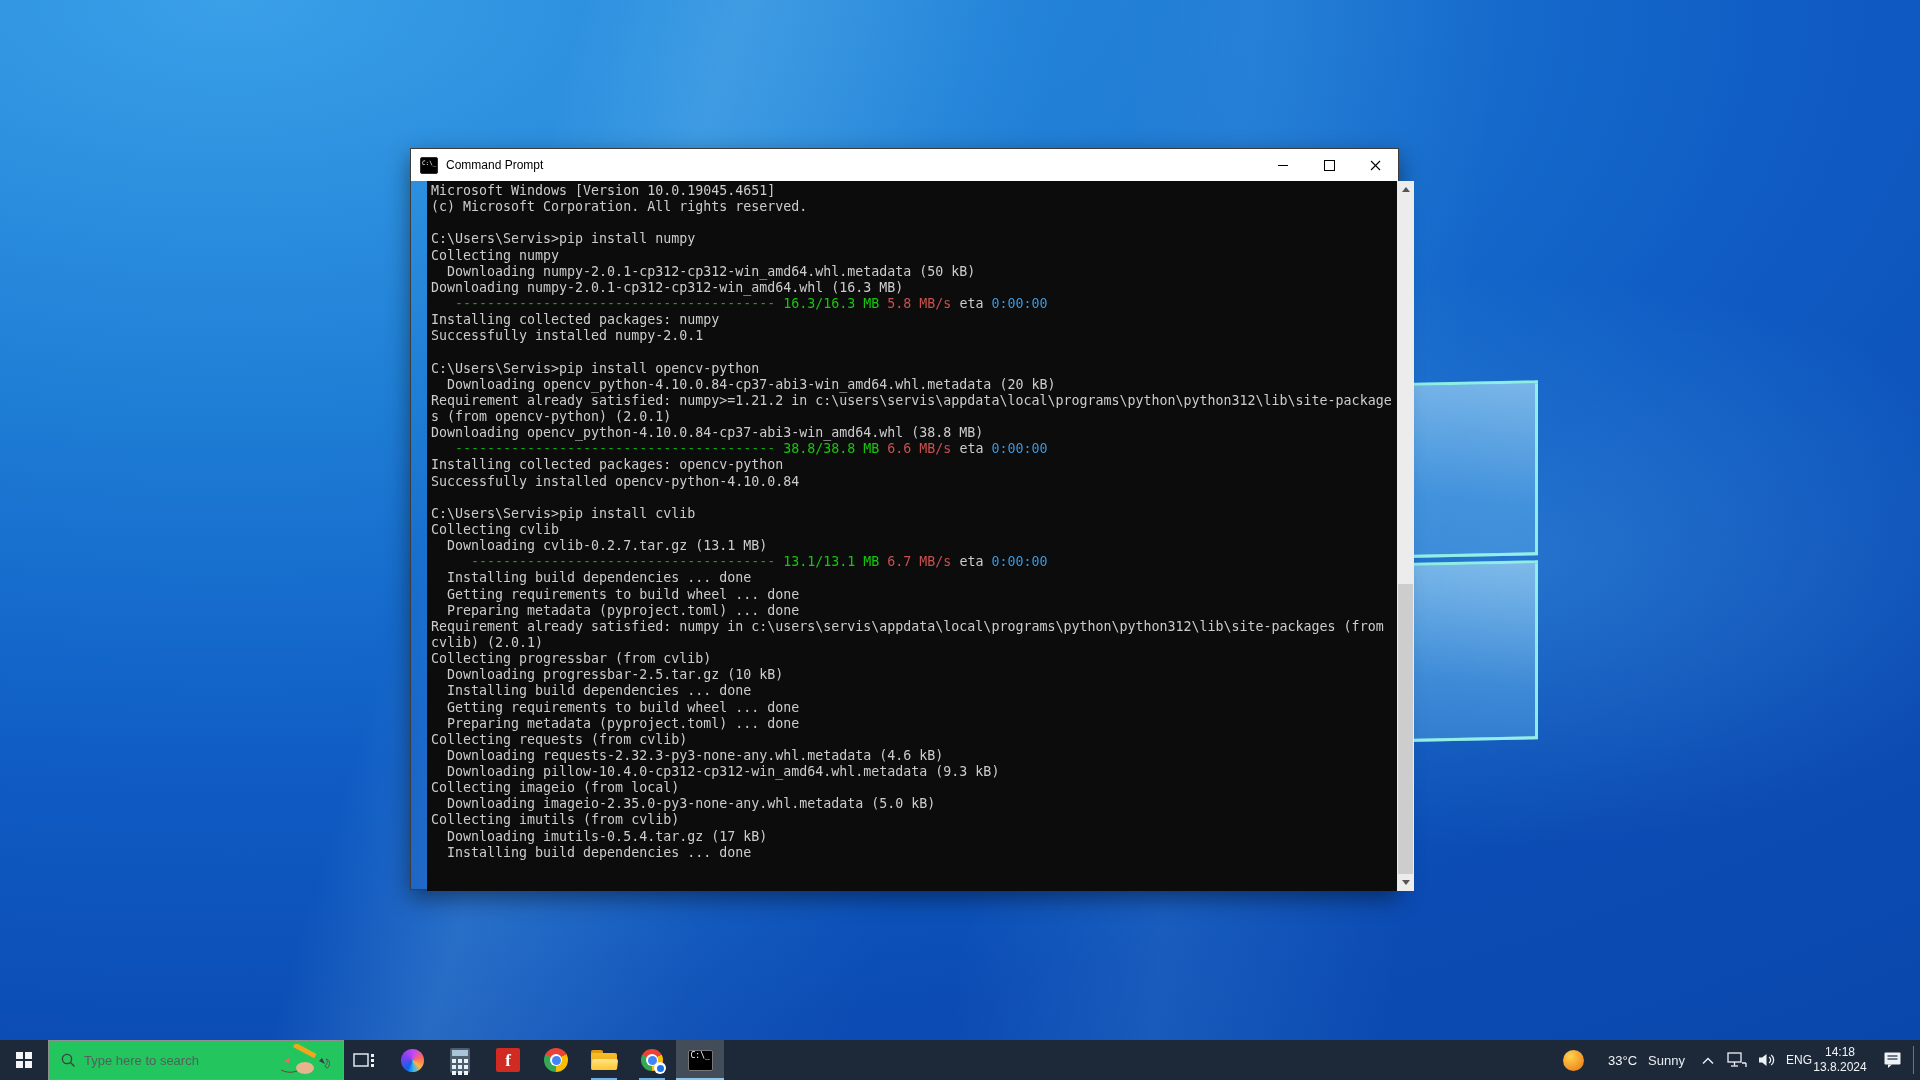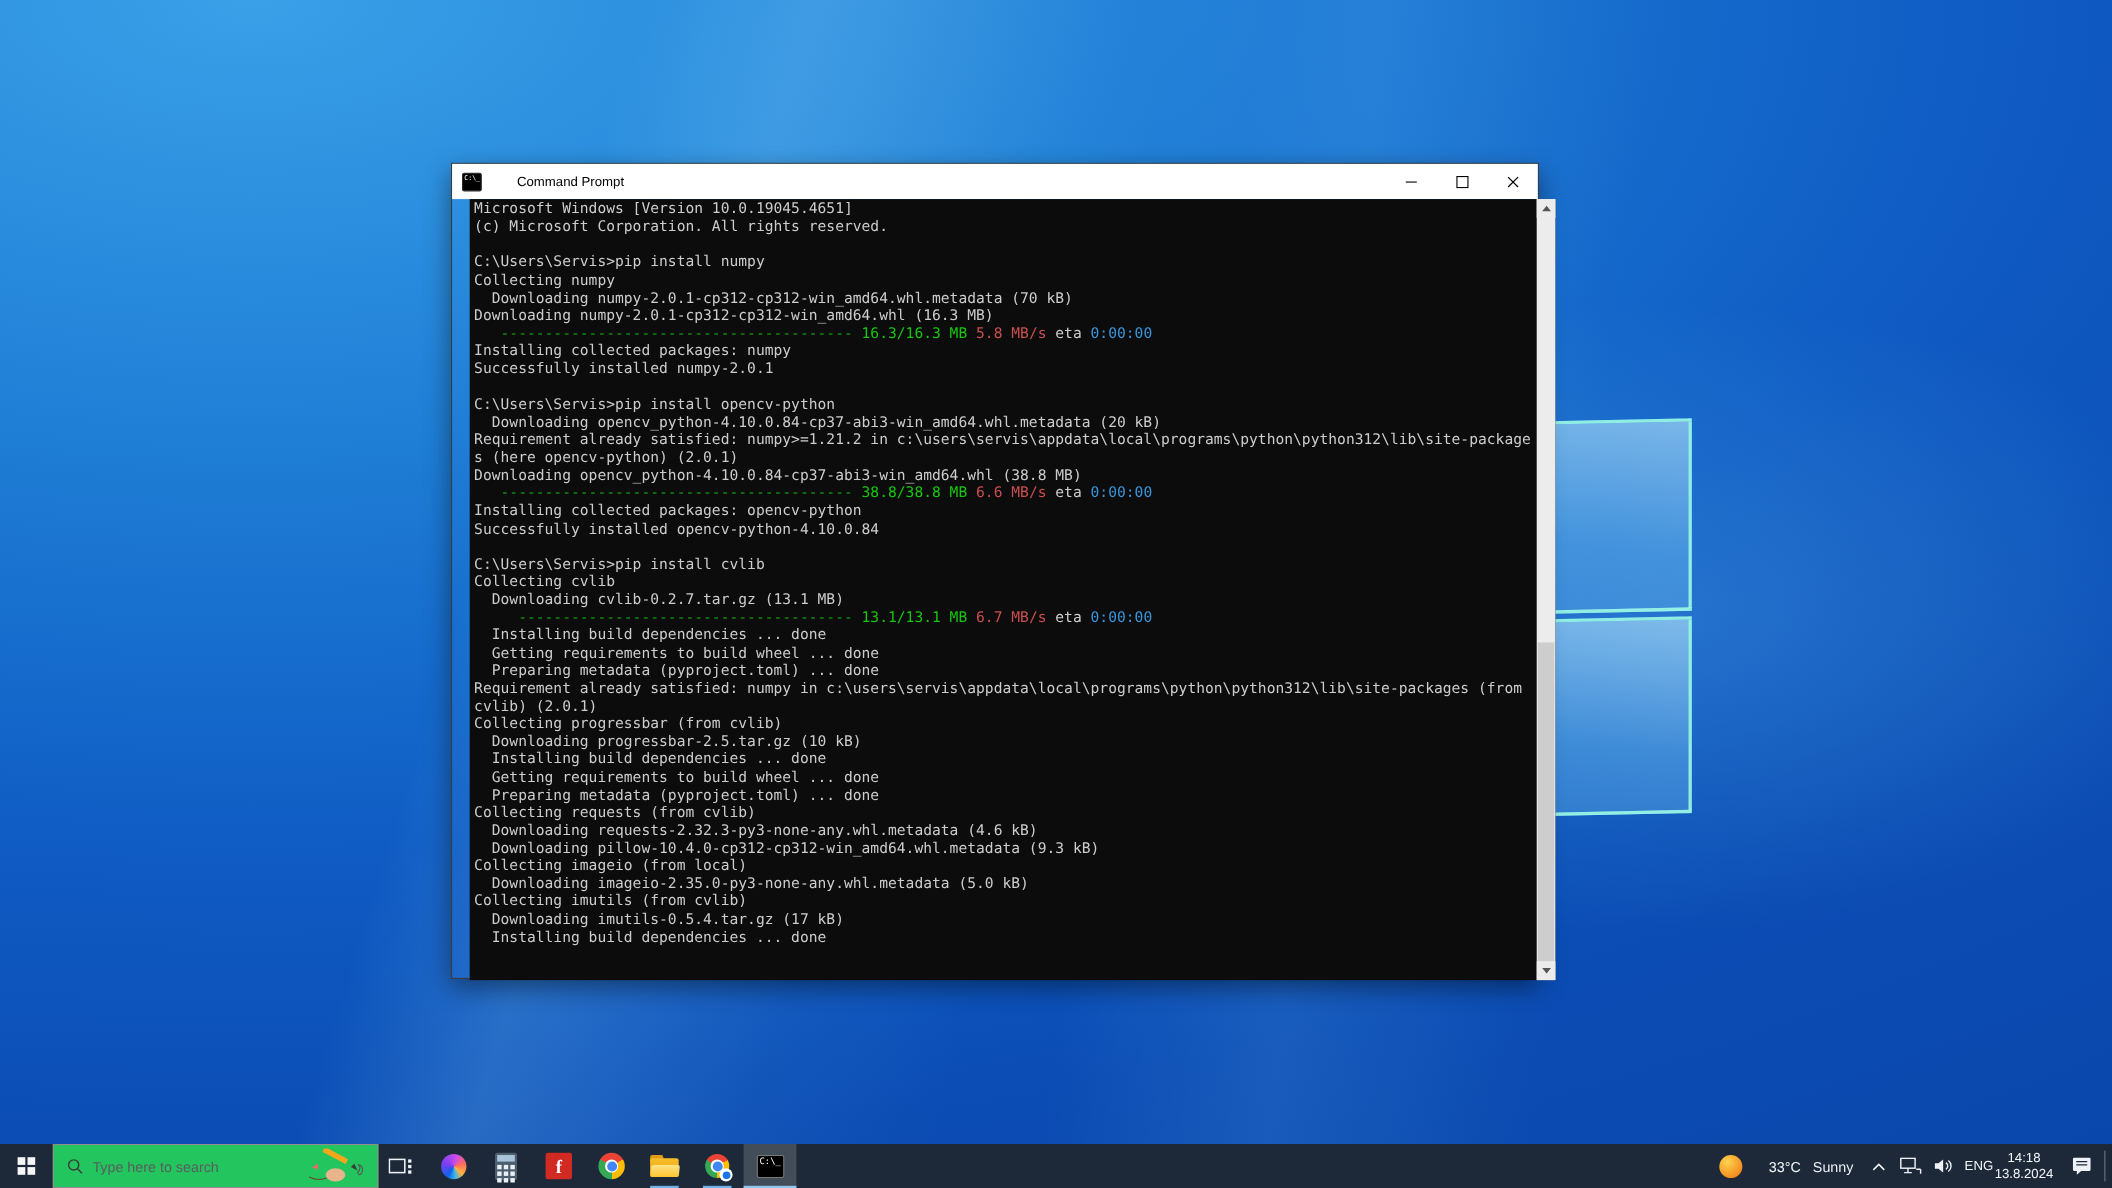--- a/index.html
+++ b/index.html
@@ -13,21 +13,21 @@
       linear-gradient(107deg, rgba(255,255,255,0) 26%, rgba(150,225,255,0.20) 33%, rgba(150,225,255,0.05) 44%, rgba(255,255,255,0) 52%),
       linear-gradient(96deg, rgba(255,255,255,0) 52%, rgba(120,205,255,0.12) 62%, rgba(255,255,255,0) 74%);}
   .pane{position:absolute;background:linear-gradient(188deg, rgba(186,233,252,0.60) 0%, rgba(120,200,245,0.38) 60%, rgba(110,190,240,0.30) 100%);
     border-top:3px solid rgba(148,242,228,0.95);border-right:3px solid rgba(148,242,228,0.95);
     border-bottom:3px solid rgba(148,242,228,0.95);transform:skewY(-1.2deg);}
   .pane-top{left:1266px;top:383px;width:269px;height:169px;}
   .pane-bottom{left:1266px;top:563px;width:269px;height:173px;}
   
   .window{position:absolute;left:410px;top:148px;width:989px;height:742px;
     box-shadow:0 8px 22px rgba(0,0,0,0.45);border:1px solid #3c3c3c;box-sizing:border-box;}
-  .titlebar{height:32px;background:#ffffff;display:flex;align-items:center;position:relative;gap:24px;}
+  .titlebar{height:32px;background:#ffffff;display:flex;align-items:center;position:relative;}
   .cmdicon{width:16px;height:15px;background:#000;border-radius:2px;margin-left:9px;
     display:flex;align-items:flex-start;justify-content:flex-start;border:1px solid #2a2a2a;}
   .cmdicon span{font-family:"DejaVu Sans Mono",monospace;font-size:6px;line-height:7px;color:#fff;padding:1px 0 0 1px;}
   .titlebar .title{font-size:12px;color:#000;margin-left:8px;flex:1;}
   .controls{display:flex;height:100%;}
   .ctrl{width:46px;height:100%;display:flex;align-items:center;justify-content:center;}
   .glyph-min{width:10px;height:1px;background:#000;}
   .glyph-max{width:9px;height:9px;border:1px solid #000;}
   
   .terminal{position:relative;width:100%;height:710px;background:#0c0c0c;box-sizing:border-box;margin-left:16px;}
@@ -132,30 +132,30 @@
       </div>
     </div>
   </div>
   <div class="terminal">
     <div class="tlines">
         <div class="tline">Microsoft Windows [Version 10.0.19045.4651]</div>
         <div class="tline">(c) Microsoft Corporation. All rights reserved.</div>
         <div class="tline"> </div>
         <div class="tline">C:\Users\Servis&gt;pip install numpy</div>
         <div class="tline">Collecting numpy</div>
-        <div class="tline">  Downloading numpy-2.0.1-cp312-cp312-win_amd64.whl.metadata (70 kB)</div>
+        <div class="tline">  Downloading numpy-2.0.1-cp312-cp312-win_amd64.whl.metadata (50 kB)</div>
         <div class="tline">Downloading numpy-2.0.1-cp312-cp312-win_amd64.whl (16.3 MB)</div>
         <div class="tline"><span class="c-dg">   ----------------------------------------</span><span class="c-g"> 16.3/16.3 MB</span><span class="c-r"> 5.8 MB/s</span><span class="c-fg"> eta </span><span class="c-c">0:00:00</span></div>
         <div class="tline">Installing collected packages: numpy</div>
         <div class="tline">Successfully installed numpy-2.0.1</div>
         <div class="tline"> </div>
         <div class="tline">C:\Users\Servis&gt;pip install opencv-python</div>
         <div class="tline">  Downloading opencv_python-4.10.0.84-cp37-abi3-win_amd64.whl.metadata (20 kB)</div>
         <div class="tline">Requirement already satisfied: numpy&gt;=1.21.2 in c:\users\servis\appdata\local\programs\python\python312\lib\site-package</div>
-        <div class="tline">s (here opencv-python) (2.0.1)</div>
+        <div class="tline">s (from opencv-python) (2.0.1)</div>
         <div class="tline">Downloading opencv_python-4.10.0.84-cp37-abi3-win_amd64.whl (38.8 MB)</div>
         <div class="tline"><span class="c-dg">   ----------------------------------------</span><span class="c-g"> 38.8/38.8 MB</span><span class="c-r"> 6.6 MB/s</span><span class="c-fg"> eta </span><span class="c-c">0:00:00</span></div>
         <div class="tline">Installing collected packages: opencv-python</div>
         <div class="tline">Successfully installed opencv-python-4.10.0.84</div>
         <div class="tline"> </div>
         <div class="tline">C:\Users\Servis&gt;pip install cvlib</div>
         <div class="tline">Collecting cvlib</div>
         <div class="tline">  Downloading cvlib-0.2.7.tar.gz (13.1 MB)</div>
         <div class="tline"><span class="c-dg">     --------------------------------------</span><span class="c-g"> 13.1/13.1 MB</span><span class="c-r"> 6.7 MB/s</span><span class="c-fg"> eta </span><span class="c-c">0:00:00</span></div>
         <div class="tline">  Installing build dependencies ... done</div>

